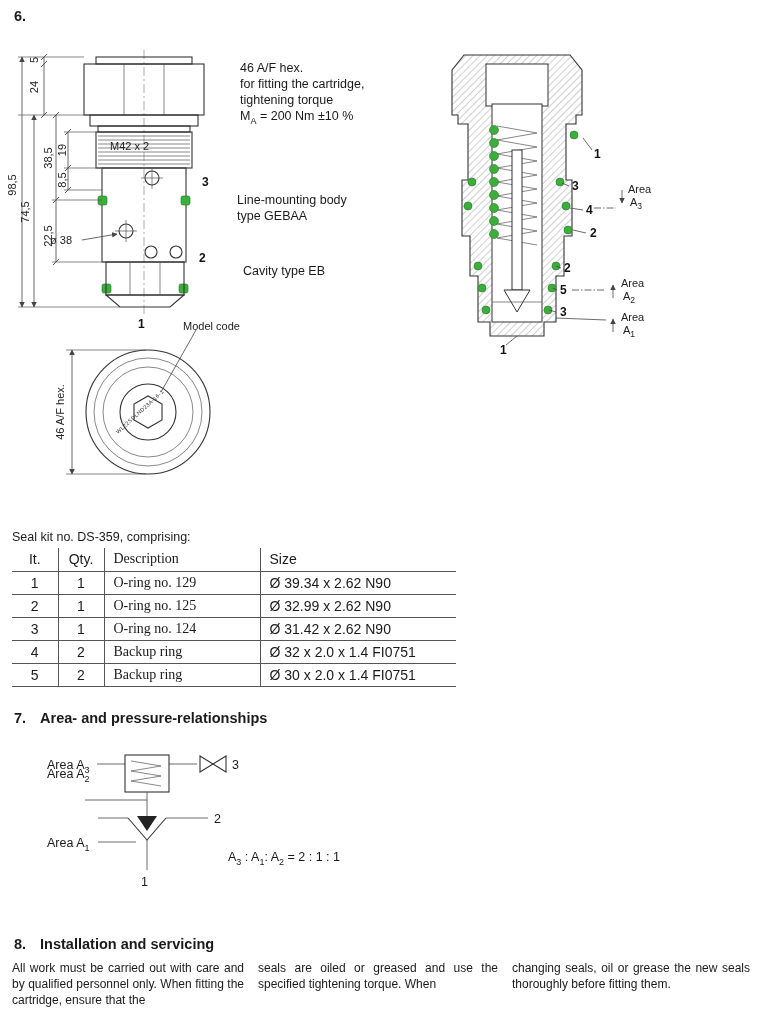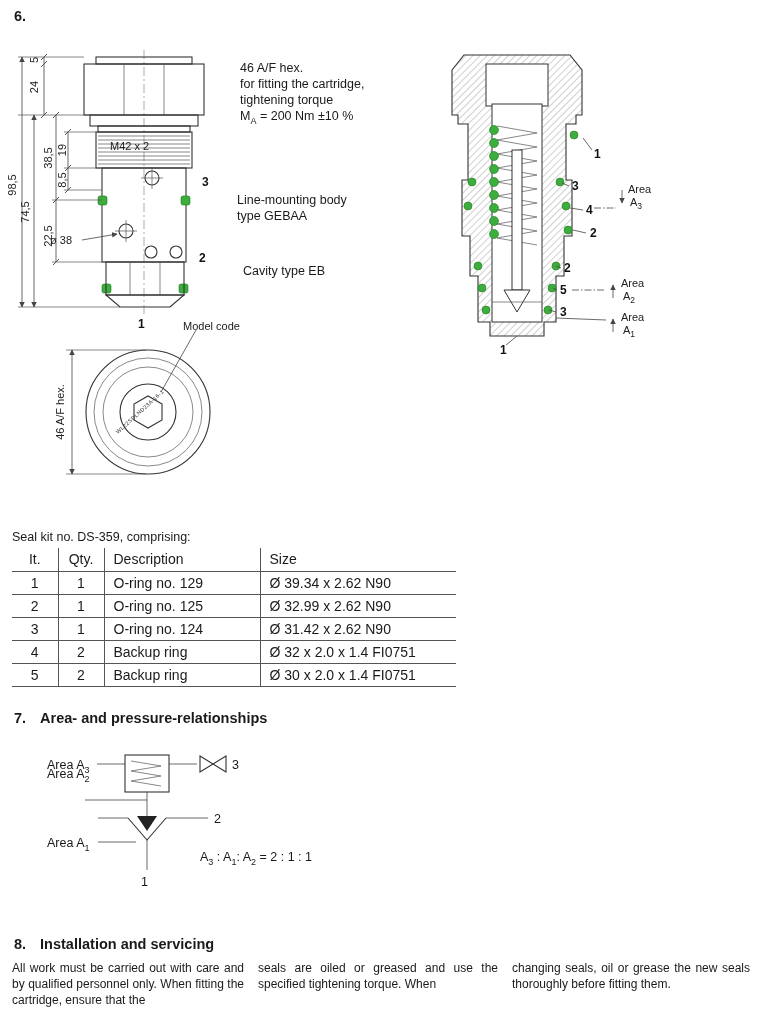--- a/index.html
+++ b/index.html
@@ -11,21 +11,21 @@
   .sec-title .num { margin-right:14px; }
   .note { font-size:12.5px; line-height:16px; }
   .small { font-size:11px;text-align:right; }
   sub { font-size:9px; }
   
   table.seal { border-collapse:collapse; font-size:14px; }
   table.seal th, table.seal td { font-weight:normal; text-align:left;
       padding:3px 9px; height:23px; border-bottom:1px solid #555; }
   table.seal th { border-bottom:1px solid #555; }
   table.seal .c-it, table.seal .c-qty { text-align:center; width:46px; }
-  table.seal .c-desc { width:156px; }
+  table.seal .c-desc { width:156px;font-family:Liberation Serif, serif; }
   table.seal .c-size { width:196px;margin-left:32px; }
   table.seal .vr { border-right:1px solid #555; }
   
   .oln { fill:none; stroke:#333; stroke-width:1.1; }
   .oln2 { fill:#fff; stroke:#333; stroke-width:1; }
   .thin { stroke:#555; stroke-width:0.7; fill:none; }
   .dim { stroke:#444; stroke-width:0.8; fill:none; }
   .lead { stroke:#444; stroke-width:0.8; fill:none; }
   .dashdot { stroke:#444; stroke-width:0.8; fill:none; stroke-dasharray:7 2 1.5 2; }
   .cl { stroke:#888; stroke-width:0.7; fill:none; stroke-dasharray:9 3 2 3; }
@@ -309,21 +309,21 @@
   <line class="lead" x1="98" y1="94" x2="136" y2="94"></line>
   <line class="lead" x1="147" y1="92" x2="147" y2="122"></line>
 </svg>
 
 <div class="abs note" style="left:47px; top:757px;"><span>Area A</span><sub>3</sub></div>
 <div class="abs note" style="left:47px; top:766px;"><span>Area A</span><sub>2</sub></div>
 <div class="abs note" style="left:47px; top:835px;"><span>Area A</span><sub>1</sub></div>
 <div class="abs note" style="left:232px; top:757px;">3</div>
 <div class="abs note" style="left:214px; top:811px;">2</div>
 <div class="abs note" style="left:141px; top:874px;">1</div>
-<div class="abs note" style="left:200px; top:849px;">
+<div class="abs note" style="left:228px; top:849px;">
   <span>A</span><sub>3</sub><span> : A</span><sub>1</sub><span>: A</span><sub>2</sub><span> = 2 : 1 : 1</span>
 </div>
 
 <div class="abs sec-title" style="left:14px; top:936px;">
   <span class="num">8.</span>
   <span>Installation and servicing</span>
 </div>
 
 <div class="abs col" style="left:12px; top:960px; width:232px;">All work must be carried out with care and by qualified personnel only. When fitting the cartridge, ensure that the</div>
 <div class="abs col" style="left:258px; top:960px; width:240px;">seals are oiled or greased and use the specified tightening torque. When</div>

